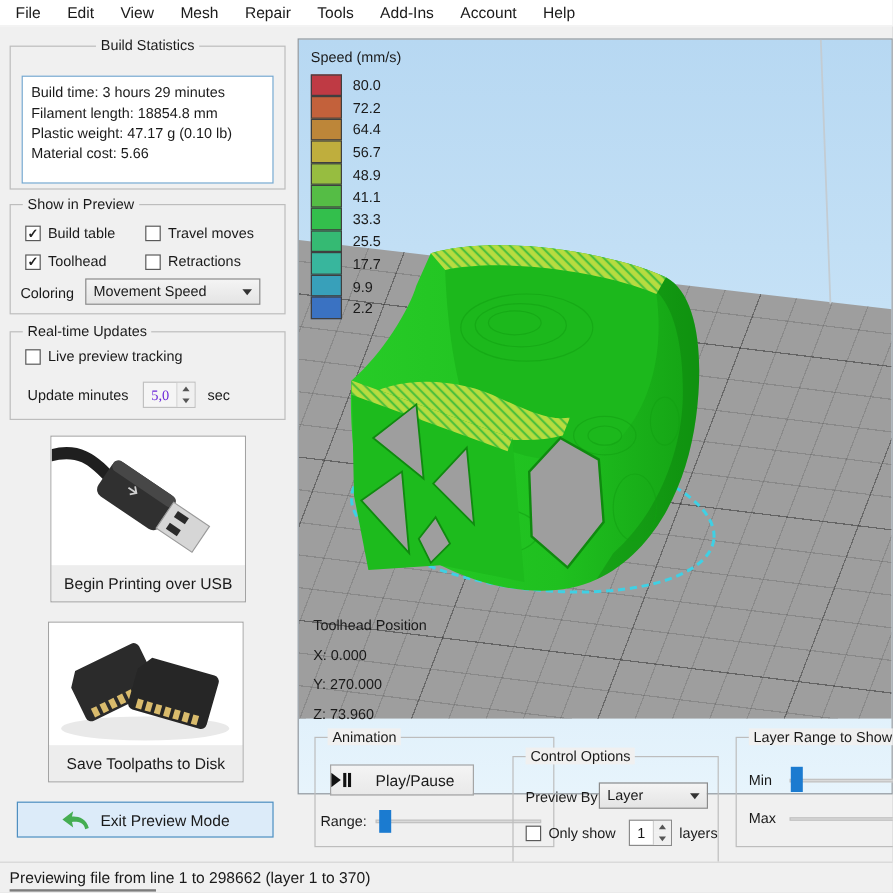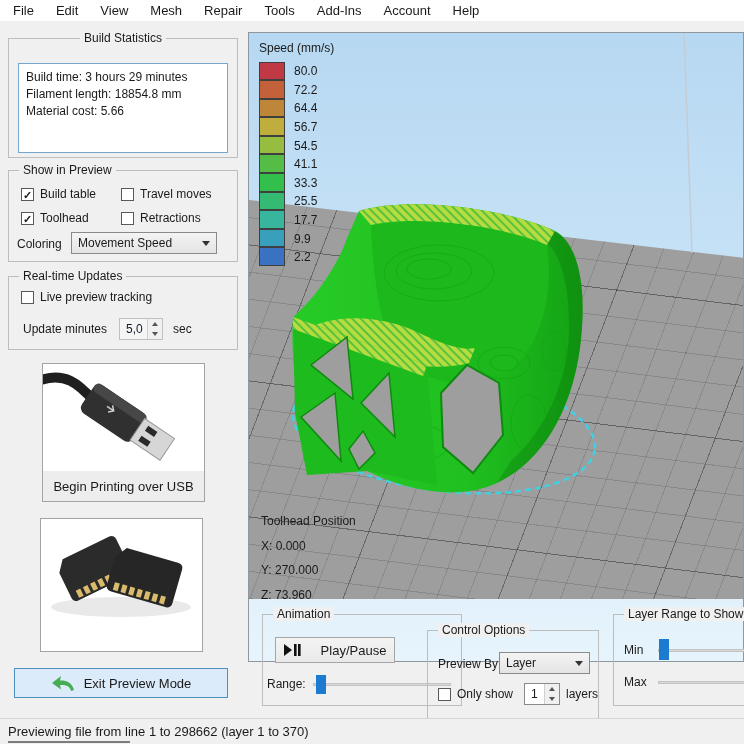--- a/index.html
+++ b/index.html
@@ -48,21 +48,21 @@
   .combo .arrow {
     width:0; height:0; border-left:4px solid transparent; border-right:4px solid transparent;
     border-top:5px solid #333; margin-left:6px;
   }
   
   .spin {
     position:absolute; height:22px; border:1px solid #c0c0c0; background:#f5f5f5;
     display:flex; align-items:stretch;
   }
   .spin .sval { flex:1; display:flex; align-items:center; padding-left:6px; }
-  .spin.disabled .sval { color:#0f172a; }
+  .spin.disabled .sval { color:#6d28d9;font-family:Liberation Serif, serif; }
   .spin.enabled { background:#ffffff; border-color:#8a8a8a; }
   .spin .btns { width:15px; display:flex; flex-direction:column; border-left:1px solid #cfcfcf; }
   .spin .btns > div { flex:1; display:flex; align-items:center; justify-content:center; background:#f0f0f0; }
   .spin .tri-up { width:0; height:0; border-left:3px solid transparent; border-right:3px solid transparent; border-bottom:4px solid #555; }
   .spin .tri-dn { width:0; height:0; border-left:3px solid transparent; border-right:3px solid transparent; border-top:4px solid #555; }
   
   .imgbtn {
     position:absolute; border:1px solid #a3a3a3; background:#ffffff; cursor:pointer;
   }
   .imgbtn .pic { position:absolute; left:0; top:0; right:0; bottom:30px; background:#fff; overflow:hidden; }
@@ -100,21 +100,21 @@
   .legend .swatch {
     width:26px; height:18.6px; border:1px solid #3f3f3f; margin-top:-1px;
   }
   .legend .lval { margin-left:9px; }
   
   .toolhead { position:absolute; left:12px; top:480px; line-height:17.5px; }
   .toolhead div { margin-bottom:7px; }
   
   .btn {
     position:absolute; border:1px solid #a5a5a5; background:linear-gradient(#f4f4f4,#e9e9e9);
-    display:flex; align-items:center; justify-content:center; gap:20px; font-size:13px; cursor:pointer;
+    display:flex; align-items:center; gap:20px; font-size:13px; cursor:pointer;
   }
   .slider-groove { position:absolute; height:3px; background:#d9d9d9; border:1px solid #c2c2c2; }
   .slider-handle { position:absolute; width:10px; background:#1b7bd0; cursor:pointer; }
   .lbl { position:absolute; white-space:nowrap; }
   
   .statusbar {
     position:absolute; left:0; top:718px; width:744px; height:26px;
     background:#f0f0f0; border-top:1px solid #d5d5d5;
     display:flex; align-items:center; padding-left:8px; font-size:13px;
   }
@@ -133,20 +133,21 @@
   <span class="mi">Add-Ins</span>
   <span class="mi">Account</span>
   <span class="mi">Help</span>
 </div>
 
 <div class="group" style="left:8px; top:38px; width:230px; height:120px;">
   <span class="gtitle center">Build Statistics</span>
   <div class="stats-box">
     <div>Build time: 3 hours 29 minutes</div>
     <div>Filament length: 18854.8 mm</div>
+    <div>Plastic weight: 47.17 g (0.10 lb)</div>
     <div>Material cost: 5.66</div>
   </div>
 </div>
 
 <div class="group" style="left:8px; top:170px; width:230px; height:92px;">
   <span class="gtitle">Show in Preview</span>
   <div class="cb" style="left:12px; top:16px;">
     <span class="box">✓</span>
     <span>Build table</span>
   </div>
@@ -230,20 +231,21 @@
             <rect x="10" y="36" width="5" height="8"></rect>
           <rect x="18" y="36" width="5" height="8"></rect>
             <rect x="26" y="36" width="5" height="8"></rect>
           <rect x="34" y="36" width="5" height="8"></rect>
             <rect x="42" y="36" width="5" height="8"></rect>
           <rect x="50" y="36" width="5" height="8"></rect>
         </g>
       </g>
     </svg>
   </div>
+  <div class="cap">Save Toolpaths to Disk</div>
 </div>
 
 <div class="exitbtn">
   <svg width="24" height="17" viewBox="0 0 24 17">
     <path d="M23,15 C21,7 14,5 9,5.5 L10,1 L1,8 L10,14.5 L9,10 C14,9.5 19,10.5 20,16 Z" fill="#45ad52"></path>
   </svg>
   <span>Exit Preview Mode</span>
 </div>
 
 <div class="viewport">
@@ -328,21 +330,21 @@
     <div class="lrow">
         <span class="swatch" style="background-color: rgb(189, 134, 57);"></span>
         <span class="lval">64.4</span>
       </div>
     <div class="lrow">
         <span class="swatch" style="background-color: rgb(191, 174, 61);"></span>
         <span class="lval">56.7</span>
       </div>
     <div class="lrow">
         <span class="swatch" style="background-color: rgb(151, 189, 64);"></span>
-        <span class="lval">54.5</span>
+        <span class="lval">48.9</span>
       </div>
     <div class="lrow">
         <span class="swatch" style="background-color: rgb(85, 189, 69);"></span>
         <span class="lval">41.1</span>
       </div>
     <div class="lrow">
         <span class="swatch" style="background-color: rgb(51, 191, 76);"></span>
         <span class="lval">33.3</span>
       </div>
     <div class="lrow">

